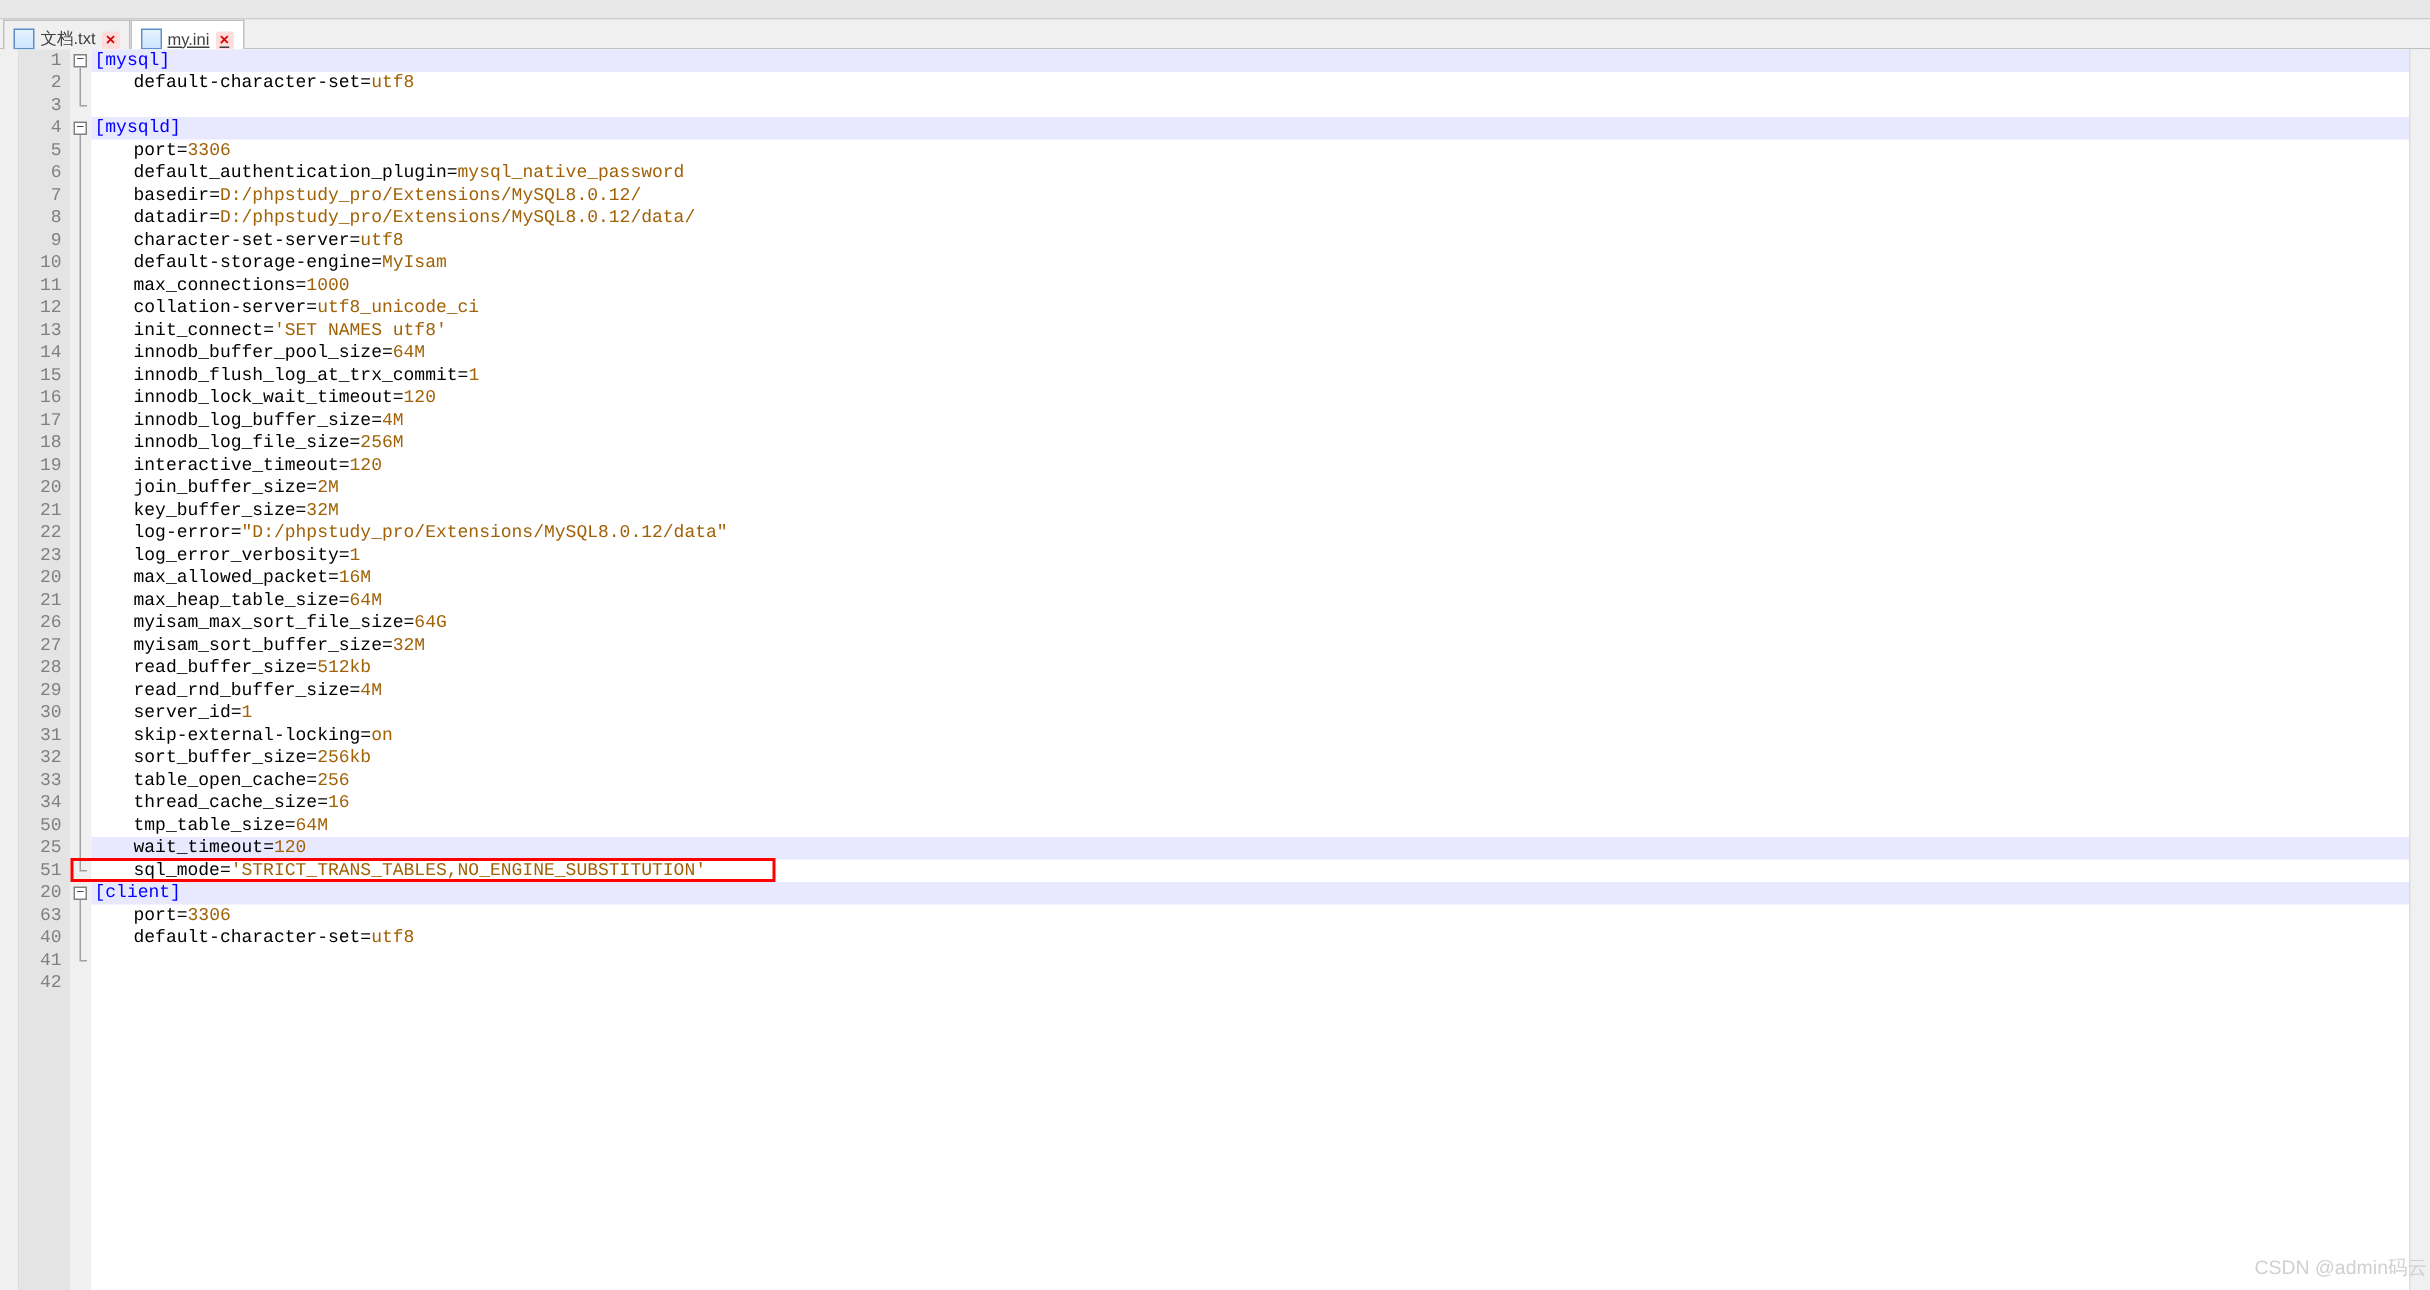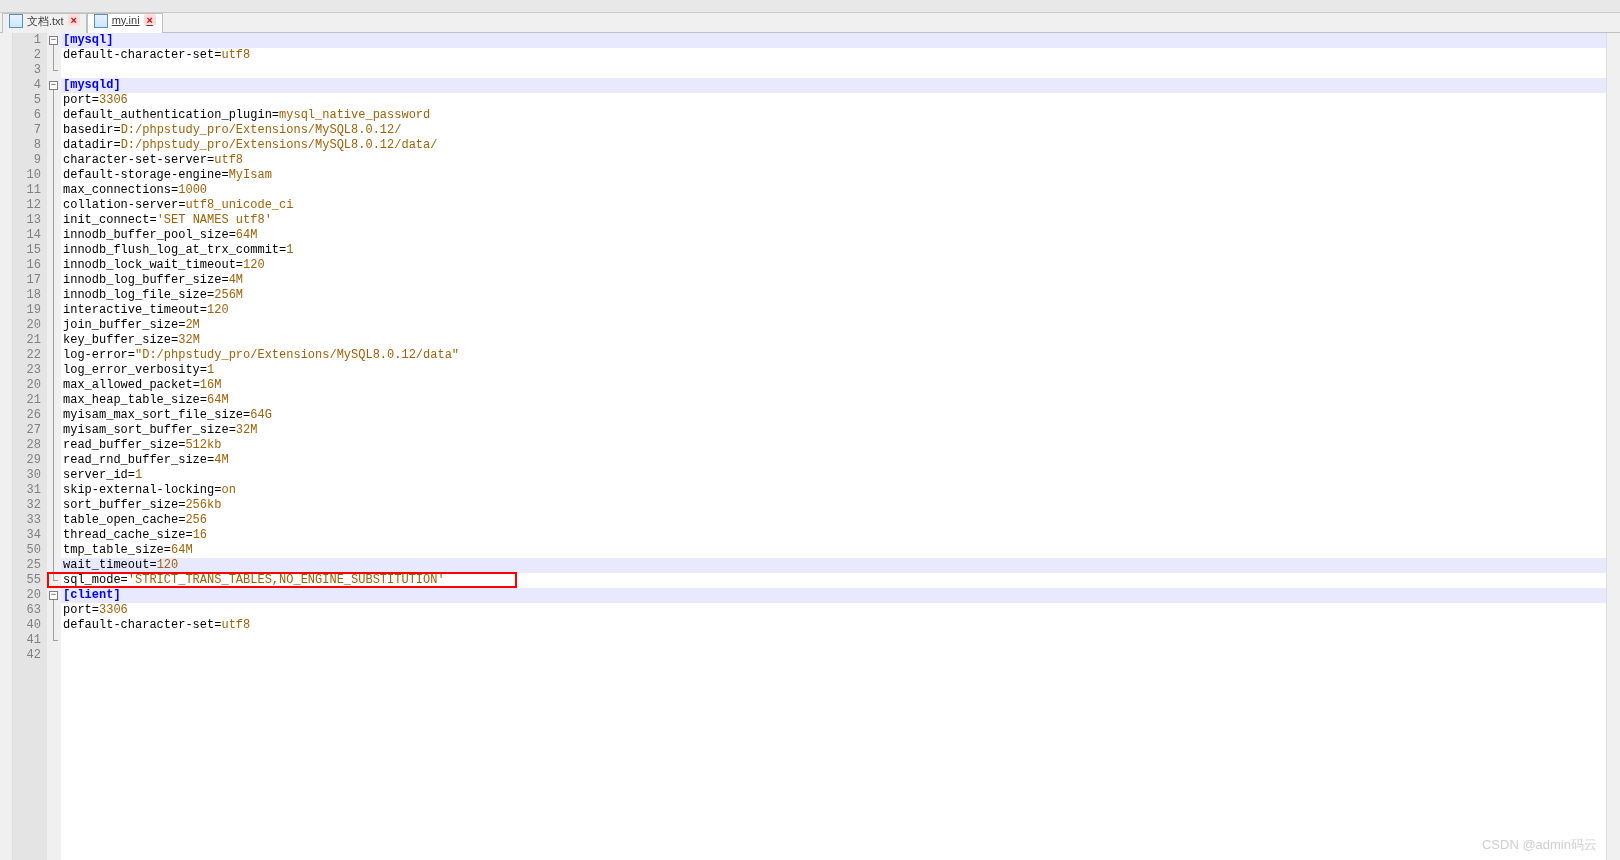--- a/index.html
+++ b/index.html
@@ -19,21 +19,21 @@
   .tab-bar {
     height: 20px;
     background: #f0f0f0;
     display: flex;
     align-items: center;
     border-bottom: 1px solid #c0c0c0;
     padding-left: 2px;
   }
   .tab {
     display: flex;
-    align-items: flex-start;
+    align-items: flex-end;
     height: 20px;
     padding: 0 6px;
     background: #f0f0f0;
     border: 1px solid #c0c0c0;
     border-bottom: none;
     margin-right: 0;
     font-family: "Microsoft Sans Serif", sans-serif;
     font-size: 11px;
     color: #404040;
     cursor: pointer;
@@ -131,33 +131,33 @@
   }
   .code-line {
     height: 15px;
     line-height: 15px;
     padding-left: 2px;
     position: relative;
   }
   .code-line.hl {
     background: #e8e8ff;
   }
-  .section { color: #0000ff; font-weight: bold; text-align: center; }
-  .key { color: #000000; }
+  .section { color: #0000ff; font-weight: normal; text-align: center; }
+  .key { color: #000000; margin-left: 26px; }
   .eq { color: #000000; }
   .val { color: #a16207; }
   .red-box {
     position: absolute;
     border: 2px solid #ff0000;
     pointer-events: none;
     z-index: 5;
   }
   .watermark {
     position: absolute;
-    right: 23px;
+    right: 2px;
     bottom: 6px;
     color: #d0d0d0;
     font-family: sans-serif;
     font-size: 13px;
     pointer-events: none;
   }
   .scrollbar-right {
     width: 14px;
     background: #f0f0f0;
     border-left: 1px solid #ddd;
@@ -214,21 +214,21 @@
       <div class="ln">27</div>
       <div class="ln">28</div>
       <div class="ln">29</div>
       <div class="ln">30</div>
       <div class="ln">31</div>
       <div class="ln">32</div>
       <div class="ln">33</div>
       <div class="ln">34</div>
       <div class="ln">50</div>
       <div class="ln">25</div>
-      <div class="ln">55</div>
+      <div class="ln">51</div>
       <div class="ln">20</div>
       <div class="ln">63</div>
       <div class="ln">40</div>
       <div class="ln">41</div>
       <div class="ln">42</div>
     </div>
   <div class="fold-col" id="foldcol">
       <div class="fold-box" style="top: 3px;">−</div>
       <div class="fold-line" style="top: 12px; height: 25px;"></div>
       <div class="fold-end" style="top: 37px;"></div>

